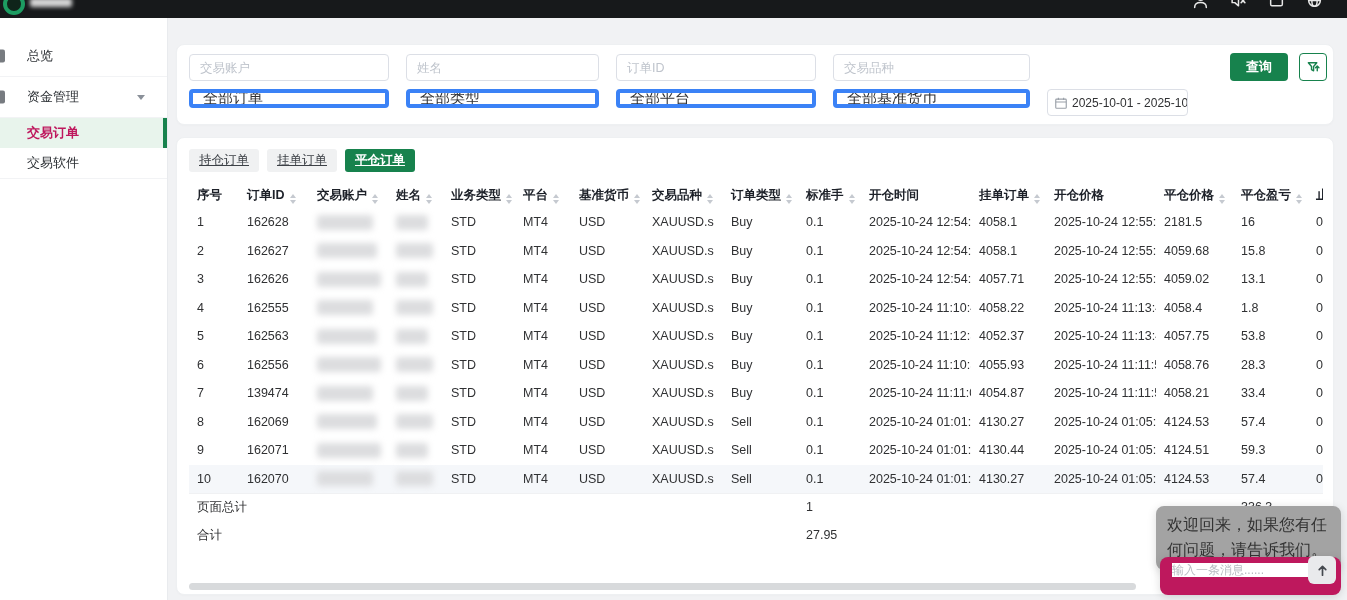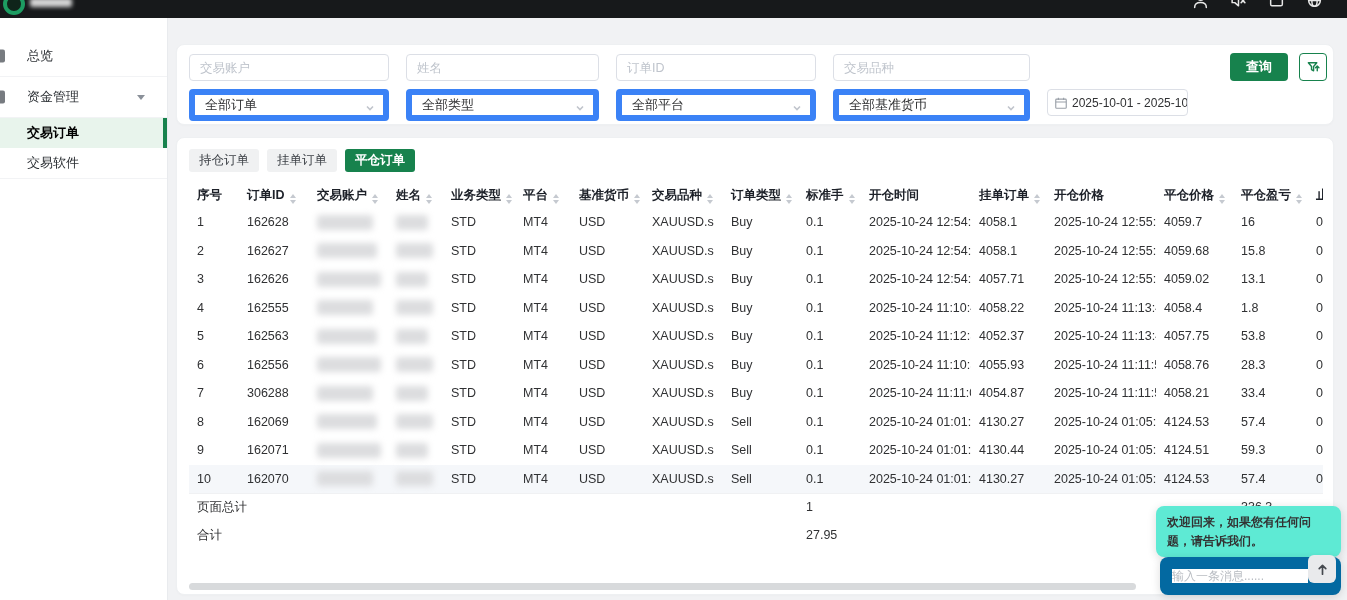--- a/index.html
+++ b/index.html
@@ -20,21 +20,21 @@
     stroke-width:1.4; stroke-linecap:round; stroke-linejoin:round; }
   
   .sidebar { position:absolute; left:0; top:18px; width:168px; height:582px;
     background:#fff; border-right:1px solid #e9ebee; padding-top:18px; z-index:20; }
   .side-group { border-bottom:1px solid #f2f3f5; }
   .side-item { position:relative; height:40px; display:flex; align-items:center;
     padding-left:27px; font-size:13px; color:#2c3035; cursor:pointer; white-space:nowrap; }
   .side-item.bold { font-weight:700; }
   .side-sub { position:relative; height:30px; display:flex; align-items:center;
     padding-left:27px; font-size:13px; color:#2c3035; cursor:pointer; white-space:nowrap; }
-  .side-sub.active { background:#e8f4ec; color:#000000; font-weight:700; }
+  .side-sub.active { background:#e8f4ec; color:#be185d; font-weight:700; }
   .side-sub.active .active-bar { position:absolute; right:0; top:0; width:4px; height:100%;
     background:#17824d; }
   .icon-sliver { position:absolute; left:0; top:50%; transform:translateY(-50%);
     width:5px; height:13px; background:#4a4f55; border-radius:0 2px 2px 0; opacity:.75; }
   .caret { position:absolute; right:22px; width:0; height:0;
     border-left:4px solid transparent; border-right:4px solid transparent; }
   .caret.down { border-top:5px solid #8a9099; }
   .caret.up { border-bottom:5px solid #3a3f45; }
   
   .card { position:absolute; background:#fff; border-radius:8px;
@@ -42,43 +42,43 @@
   .filter-card { left:176px; top:44px; width:1158px; height:81px; }
   .table-card { left:176px; top:137px; width:1158px; height:458px; overflow:hidden; }
   
   .frow { position:absolute; left:12px; display:flex; gap:17px; }
   .frow.r1 { top:9px; }
   .frow.r2 { top:44px; }
   .f-input { width:200px; height:27px; border:1px solid #dcdfe6; border-radius:4px;
     padding:0 10px; font-size:12.5px; color:#303133; outline:none;
     font-family:"Liberation Sans","DejaVu Sans",sans-serif; }
   .f-input::placeholder { color:#bfc4cc; }
-  .f-select { position:relative; width:200px; height:32px; border:6px solid #3b82f6;
-    border-radius:4px; padding:0 24px 0 10px; font-size:13px; color:#303133;
+  .f-select { position:relative; width:200px; height:19px; border:4px solid #3b82f6;
+    border-radius:4px; padding:0 24px 0 10px; font-size:15px; color:#303133;
     display:flex; align-items:center; cursor:pointer; background:#fff; white-space:nowrap; overflow:hidden; }
   .f-select svg { position:absolute; right:8px; top:8px; width:10px; height:10px;
     stroke:#c0c4cc; fill:none; stroke-width:1.6; }
   .f-date { position:relative; width:141px; height:27px; border:1px solid #dcdfe6;
     border-radius:4px; padding:0 6px 0 24px; font-size:12px; color:#303133;
     display:flex; align-items:center; cursor:pointer; background:#fff;
     white-space:nowrap; overflow:hidden; }
   .f-date svg { position:absolute; left:6px; top:6px; width:14px; height:14px;
     stroke:#9aa0a8; fill:none; stroke-width:1.3; }
   .actions { position:absolute; right:6px; top:8px; display:flex; gap:11px; }
   .btn-search { width:58px; height:28px; background:#17824d; color:#fff; border:none;
     border-radius:4px; font-size:13px; font-weight:700; cursor:pointer;
     font-family:"Liberation Sans","DejaVu Sans",sans-serif; }
   .btn-icon { width:28px; height:28px; background:#fff; border:1px solid #17824d;
     border-radius:4px; cursor:pointer; display:flex; align-items:center; justify-content:center; }
   .btn-icon svg { width:15px; height:15px; stroke:#17824d; fill:none; stroke-width:1.5;
     stroke-linecap:round; stroke-linejoin:round; }
   
   .tabs { position:absolute; left:12px; top:11px; display:flex; gap:8px; }
   .tab { height:23px; padding:0 10px; display:flex; align-items:center;
-    background:#f0f1f2; color:#3c4046; border-radius:3px; font-size:12.5px; cursor:pointer; }
+    background:#f0f1f2; color:#3c4046; border-radius:3px; font-size:12.5px; cursor:pointer;text-decoration:underline; }
   .tab.active { background:#17824d; color:#fff; font-weight:700; }
   
   .tbl-wrap { position:absolute; left:12px; top:44px; width:1134px; height:395px; overflow:hidden; }
   table { border-collapse:collapse; table-layout:fixed; width:1164px; }
   th, td { text-align:left; padding:0 4px 0 8px; font-size:12.5px; white-space:nowrap;
     overflow:hidden; }
   thead tr { height:26px; }
   th { font-weight:700; color:#1d2129; }
   tbody tr { height:28.5px; }
   td { color:#303133; }
@@ -90,25 +90,25 @@
   .sorter i { display:block; width:0; height:0; border-left:3.5px solid transparent;
     border-right:3.5px solid transparent; }
   .sorter .s-up { border-bottom:4px solid #c5c9d0; }
   .sorter .s-dn { border-top:4px solid #c5c9d0; }
   .blur-blob { display:inline-block; height:15px; background:#dcdddf; border-radius:3px;
     filter:blur(3px); vertical-align:middle; }
   .hscroll { position:absolute; left:12px; bottom:4px; width:947px; height:7px;
     background:#d8dadc; border-radius:4px; cursor:pointer; }
   
   .chat-bubble { position:absolute; left:1156px; top:506px; width:185px; min-height:46px;
-    background:#5eead4; border-radius:8px; box-shadow:0 2px 10px rgba(0,0,0,.14);
-    padding:7px 11px; font-size:12px; color:#333; line-height:1.55; z-index:60;font-weight:bold; }
+    background:#a3a3a3; border-radius:8px; box-shadow:0 2px 10px rgba(0,0,0,.14);
+    padding:7px 11px; font-size:16px; color:#333; line-height:1.55; z-index:60; }
   .chat-inputbar { position:absolute; left:1160px; top:557px; width:181px; height:38px;
-    background:#0369a1; border-radius:8px; box-shadow:0 2px 10px rgba(0,0,0,.14);
-    display:flex; align-items:flex-end; padding:0 5px 12px 12px; z-index:60; }
+    background:#be185d; border-radius:8px; box-shadow:0 2px 10px rgba(0,0,0,.14);
+    display:flex; align-items:center; padding:0 5px 12px 12px; z-index:60; }
   .chat-inputbar input { flex:1; border:none; outline:none; font-size:12px; color:#333;
     min-width:0; font-family:"Liberation Sans","DejaVu Sans",sans-serif; }
   .chat-inputbar input::placeholder { color:#b8bcc2; }
   .chat-send { width:28px; height:28px; border:none; background:#e9eaec; border-radius:6px;
     cursor:pointer; display:flex; align-items:center; justify-content:center; flex:0 0 auto; }
   .chat-send svg { width:15px; height:15px; stroke:#45494f; fill:none; stroke-width:1.8;
     stroke-linecap:round; stroke-linejoin:round; }
 </style>
 </head>
 <body>
@@ -311,21 +311,21 @@
             <td><span class="blur-blob" style="width: 32px;"></span></td>
             <td>STD</td>
             <td>MT4</td>
             <td>USD</td>
             <td>XAUUSD.s</td>
             <td>Buy</td>
             <td>0.1</td>
             <td>2025-10-24 12:54:59</td>
             <td>4058.1</td>
             <td>2025-10-24 12:55:54</td>
-            <td>4059.7</td>
+            <td>2181.5</td>
             <td>16</td>
             <td>0</td>
           </tr>
           <tr>
             <td>2</td>
             <td>162627</td>
             <td><span class="blur-blob" style="width: 60px;"></span></td>
             <td><span class="blur-blob" style="width: 37px;"></span></td>
             <td>STD</td>
             <td>MT4</td>
@@ -407,21 +407,21 @@
             <td>0.1</td>
             <td>2025-10-24 11:10:52</td>
             <td>4055.93</td>
             <td>2025-10-24 11:11:56</td>
             <td>4058.76</td>
             <td>28.3</td>
             <td>0</td>
           </tr>
           <tr>
             <td>7</td>
-            <td>306288</td>
+            <td>139474</td>
             <td><span class="blur-blob" style="width: 56px;"></span></td>
             <td><span class="blur-blob" style="width: 32px;"></span></td>
             <td>STD</td>
             <td>MT4</td>
             <td>USD</td>
             <td>XAUUSD.s</td>
             <td>Buy</td>
             <td>0.1</td>
             <td>2025-10-24 11:11:09</td>
             <td>4054.87</td>

